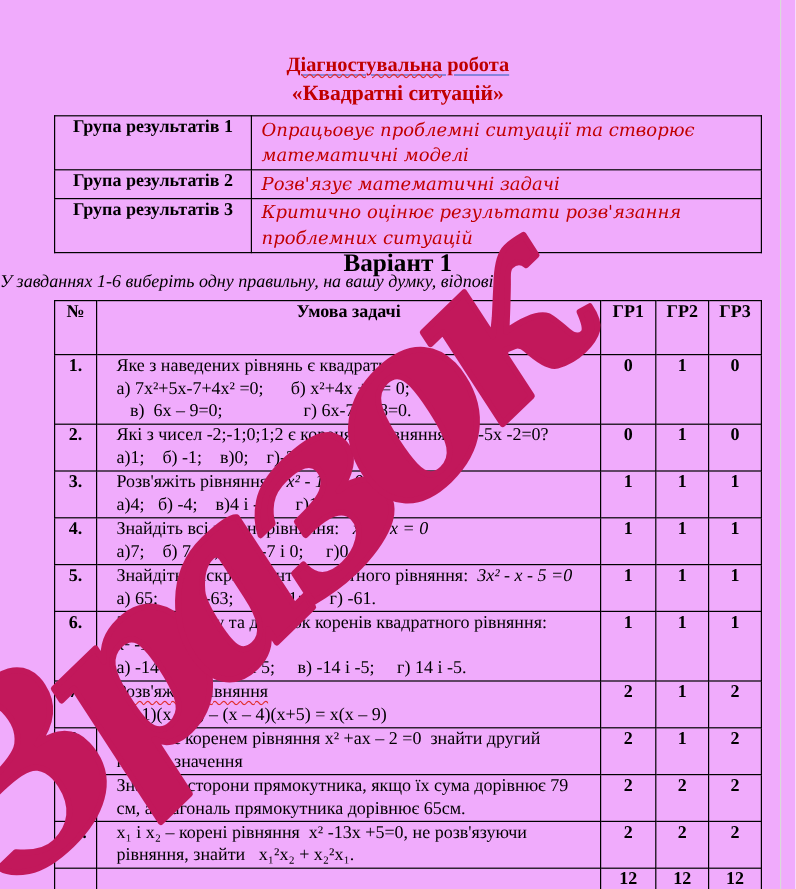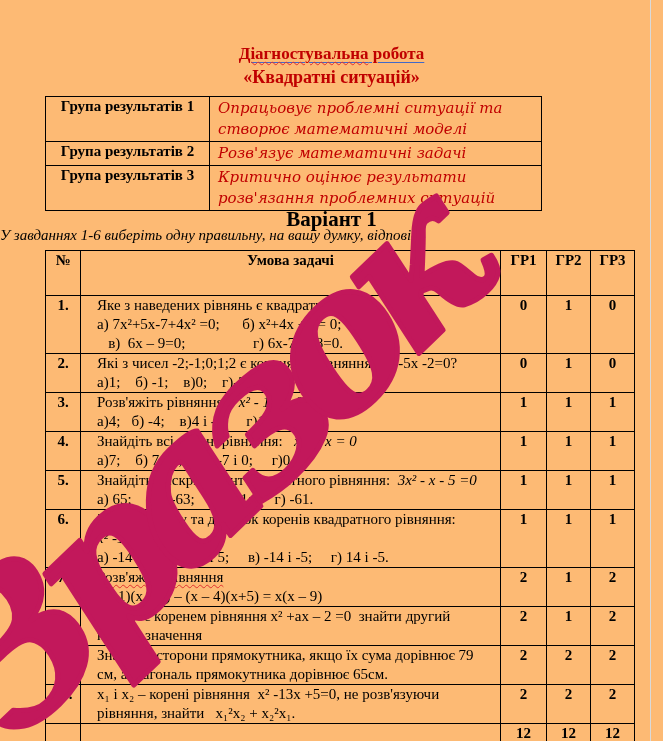--- a/index.html
+++ b/index.html
@@ -1,28 +1,28 @@
 <!DOCTYPE html>
 <html style="--accent: #c00000; --wavy-red: #e03030; --blue: #4169c8;"><head>
 <meta charset="utf-8">
 <style>
   html,body{margin:0;padding:0;background:#ffffff;}
   .page{
-    position:relative;width:663px;height:741px;background:#fdba74;
+    position:relative;width:663px;height:741px;background:#f0abfc;
     font-family:"Liberation Serif", serif;color:#000;overflow:hidden;
   }
   
   .title-wrap{position:absolute;top:44px;left:0;width:100%;text-align:center;}
   .title-line1{font-size:17px;font-weight:bold;color:var(--accent,#c00000);
     text-decoration:underline solid var(--blue,#4169c8);text-underline-offset:3px;text-decoration-thickness:1px;}
   .wavy{text-decoration:underline wavy var(--wavy-red,#e03030);text-decoration-thickness:1px;text-underline-offset:2px;}
   .title-line2{font-size:18px;font-weight:bold;color:var(--accent,#c00000);margin-top:3px;}
   
   table{border-collapse:collapse;table-layout:fixed;}
-  .groups-table{position:absolute;left:45px;top:96px;width:497px;}
+  .groups-table{position:absolute;left:45px;top:96px;width:590px;}
   .groups-table td{border:1px solid #000;vertical-align:top;}
   .g-label{width:161px;font-weight:bold;text-align:center;font-size:15px;padding-top:1px;}
   .g-value{color:var(--accent,#c00000);font-style:italic;font-size:15px;line-height:21px;
     padding:1px 8px;font-family:"DejaVu Serif", serif;}
   
   .variant{position:absolute;top:207px;left:0;width:100%;text-align:center;font-weight:bold;font-size:21px;}
   .instruction{position:absolute;top:227px;left:0;width:100%;text-align:left;font-style:italic;font-size:15px;}
   
   .tasks-table{position:absolute;left:45px;top:250px;width:589px;}
   .tasks-table td,.tasks-table th{border:1px solid #000;vertical-align:top;font-size:15px;}

